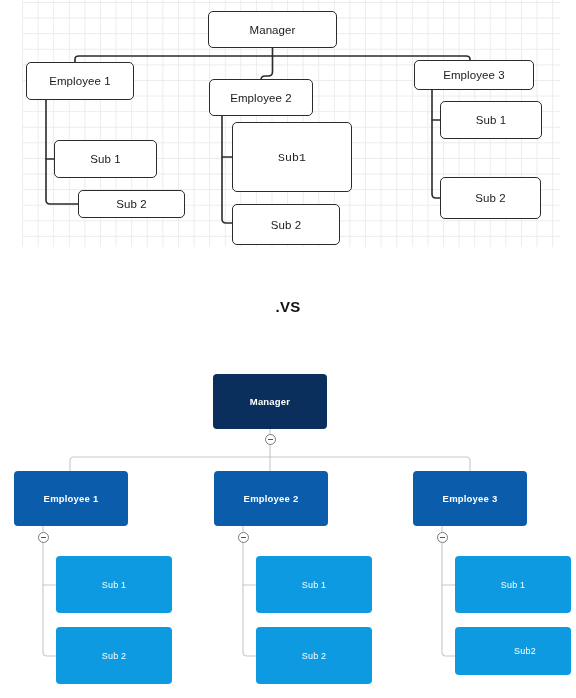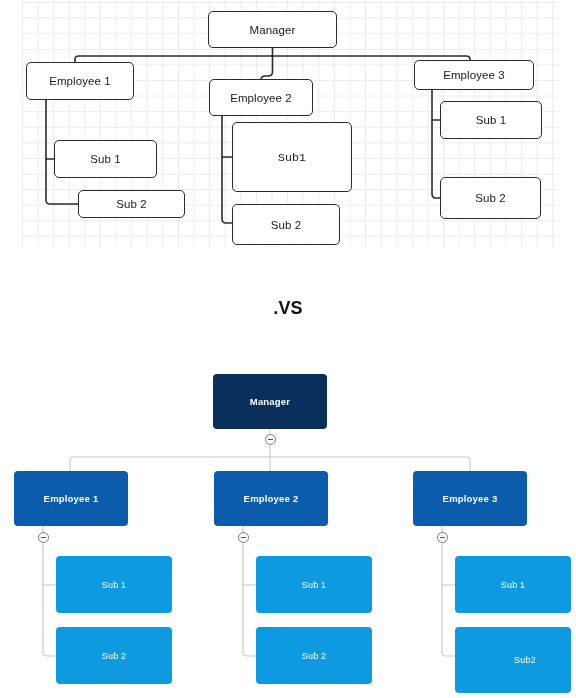--- a/index.html
+++ b/index.html
@@ -54,21 +54,21 @@
     letter-spacing: 0.1px;
   }
 
   
   #vs-label {
     position: absolute;
     left: 0;
     top: 298px;
     width: 576px;
     text-align: center;
-    font-size: 18px;
+    font-size: 15px;
     font-weight: bold;
     color: #111111;
     letter-spacing: 0.2px;
   }
 
   
   #bottom-diagram {
     position: absolute;
     left: 0;
     top: 360px;
@@ -186,20 +186,20 @@
   <div class="node-box node-manager" style="left:213px;top:14px;width:114px;height:55px;">Manager</div>
   <div class="node-box node-employee" style="left:14px;top:111px;width:114px;height:55px;">Employee 1</div>
   <div class="node-box node-employee" style="left:214px;top:111px;width:114px;height:55px;">Employee 2</div>
   <div class="node-box node-employee" style="left:413px;top:111px;width:114px;height:55px;">Employee 3</div>
 
   <div class="node-box node-sub" style="left:56px;top:196px;width:116px;height:57px;">Sub 1</div>
   <div class="node-box node-sub" style="left:56px;top:267px;width:116px;height:57px;">Sub 2</div>
   <div class="node-box node-sub" style="left:256px;top:196px;width:116px;height:57px;">Sub 1</div>
   <div class="node-box node-sub" style="left:256px;top:267px;width:116px;height:57px;">Sub 2</div>
   <div class="node-box node-sub" style="left:455px;top:196px;width:116px;height:57px;">Sub 1</div>
-  <div class="node-box node-sub" style="left:455px;top:267px;width:116px;height:66px;padding-left:24px;">Sub2</div>
+  <div class="node-box node-sub" style="left:455px;top:267px;width:116px;height:48px;padding-left:24px;">Sub2</div>
 
   <div class="collapse-icon" style="left:265px;top:74px;"></div>
   <div class="collapse-icon" style="left:38px;top:172px;"></div>
   <div class="collapse-icon" style="left:238px;top:172px;"></div>
   <div class="collapse-icon" style="left:437px;top:172px;"></div>
 
 </div>
 
 </body></html>

